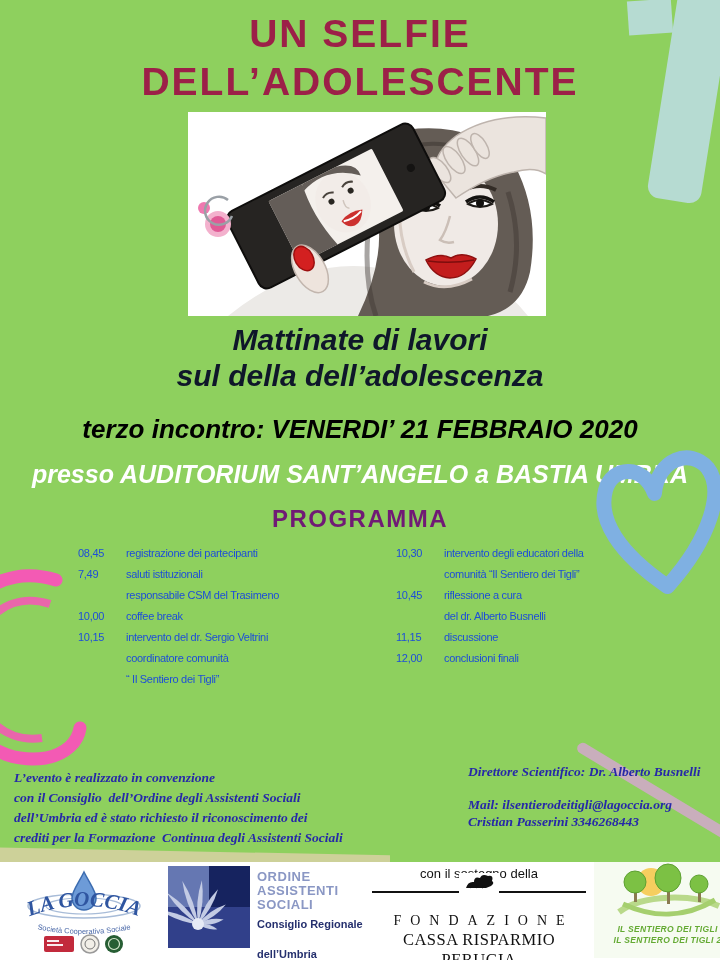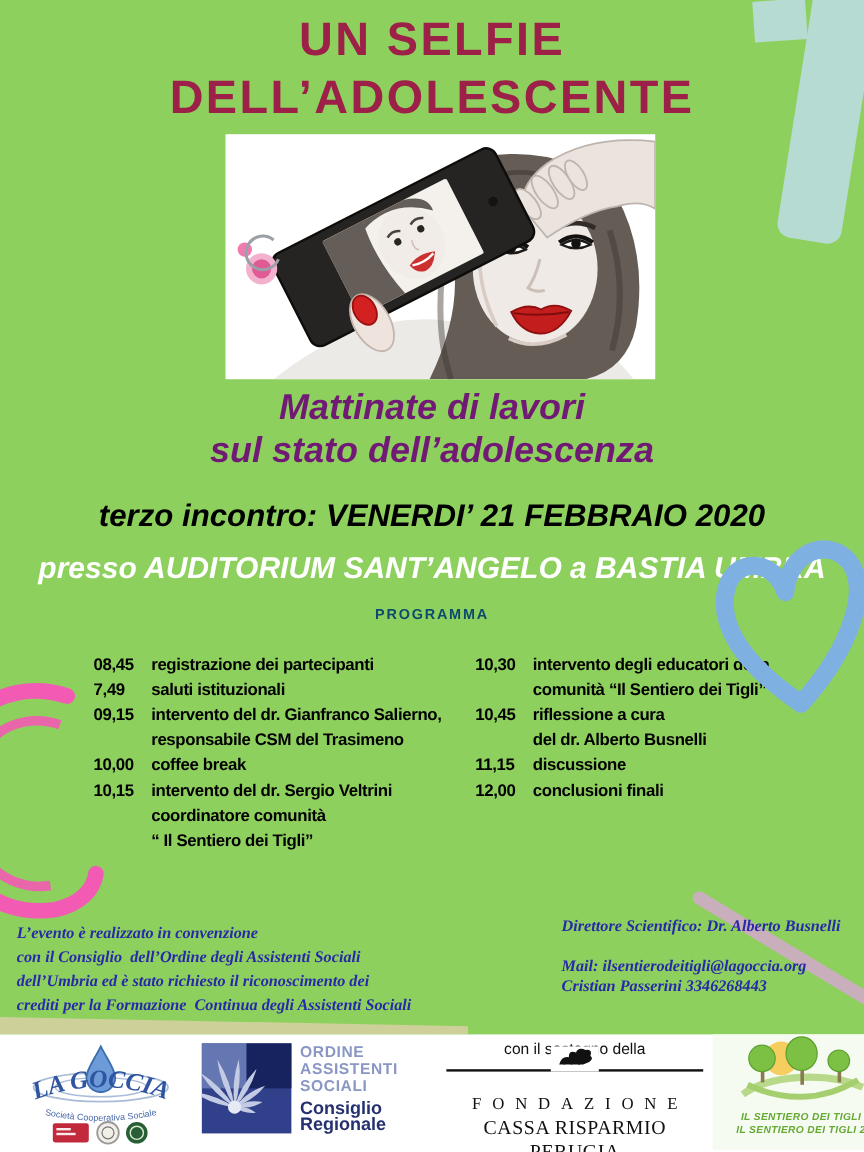--- a/index.html
+++ b/index.html
@@ -18,51 +18,51 @@
   .pink-wrap{position:absolute;left:-62px;top:552px;width:162px;height:242px;}
 
   
   .title{position:absolute;top:10px;left:0;width:100%;text-align:center;color:#9c2048;
          font-weight:bold;font-size:39px;line-height:48px;letter-spacing:2px;}
 
   
   .img-frame{position:absolute;left:188px;top:112px;width:358px;height:204px;background:#fff;
              box-shadow:0 0 0 2px #f6f6f6 inset;}
 
-  .subtitle{position:absolute;top:322px;left:0;width:100%;text-align:center;color:#701a75;
+  .subtitle{position:absolute;top:322px;left:0;width:100%;text-align:center;color:#0f172a;
             font-style:italic;font-weight:bold;font-size:30px;line-height:36px;}
   .session{position:absolute;top:414px;left:0;width:100%;text-align:center;color:#000000;
            font-style:italic;font-weight:bold;font-size:26px;}
   .venue{position:absolute;top:460px;left:0;width:100%;text-align:center;color:#ffffff;
          font-style:italic;font-weight:bold;font-size:25px;}
 
-  .prog-heading{position:absolute;top:505px;left:0;width:100%;text-align:center;color:#0c4a6e;
-                font-weight:bold;font-size:12px;letter-spacing:1.5px;}
-  .prog-col{position:absolute;top:543px;color:#000000;font-weight:bold;font-size:14px;
+  .prog-heading{position:absolute;top:505px;left:0;width:100%;text-align:center;color:#701a75;
+                font-weight:bold;font-size:24px;letter-spacing:1.5px;}
+  .prog-col{position:absolute;top:543px;color:#1d4ed8;font-weight:normal;font-size:11px;
             line-height:21px;letter-spacing:-0.3px;}
   .prog-col.left{left:78px;width:312px;}
   .prog-col.right{left:396px;width:318px;}
   .prog-time{display:inline-block;width:48px;}
 
   .note-conv{position:absolute;left:14px;top:768px;width:360px;color:#2629a8;
              font-family:"Liberation Serif",serif;font-style:italic;font-weight:bold;
              font-size:13.5px;line-height:20px;}
   .note-right{position:absolute;left:468px;top:763px;width:250px;color:#2629a8;
               font-family:"Liberation Serif",serif;font-style:italic;font-weight:bold;
               font-size:13.5px;line-height:17px;}
   .note-line{white-space:pre-wrap;}
   .director{margin-bottom:16px;}
 
   .footer{position:absolute;left:0;top:862px;width:720px;height:98px;background:#ffffff;}
   .logo{position:absolute;}
   .logo-goccia{left:6px;top:4px;width:152px;height:90px;}
   .logo-ordine{left:152px;top:4px;width:214px;height:88px;display:flex;gap:7px;padding-left:16px;}
   .ordine-text{padding-top:4px;}
   .ordine-name{color:#8a97c4;font-weight:bold;font-size:13px;line-height:14px;letter-spacing:.5px;}
-  .ordine-council{color:#25306e;font-weight:bold;font-size:15px;line-height:14px;margin-top:5px;}
+  .ordine-council{color:#25306e;font-weight:bold;font-size:11px;line-height:14px;margin-top:5px;}
   .logo-fond{left:368px;top:4px;width:222px;height:88px;text-align:center;color:#111;}
   .fond-support{font-size:13px;margin-bottom:10px;}
   .fond-rule{height:2px;background:#111;margin:0 4px;position:relative;}
   .fond-griffin{position:absolute;left:50%;bottom:0;transform:translateX(-50%);background:#fff;padding:0 3px;}
   .fond-name{font-family:"Liberation Serif",serif;font-size:14px;letter-spacing:9px;margin-top:20px;padding-left:9px;}
   .fond-sub{font-family:"Liberation Serif",serif;font-weight:normal;font-size:16.5px;letter-spacing:.5px;margin-top:1px;}
   .logo-sentiero{left:594px;top:0;width:147px;height:96px;background:#f6fbf1;text-align:center;}
   .sentiero-text{color:#64aa33;font-style:italic;font-weight:bold;font-size:8.5px;line-height:11px;letter-spacing:.3px;}
 </style>
 </head>
@@ -131,32 +131,31 @@
         <circle cx="30" cy="112" r="13" fill="#f3b1cd"></circle>
         <circle cx="30" cy="112" r="8" fill="#e05a95"></circle>
         <circle cx="16" cy="96" r="6" fill="#ef79b0"></circle>
         <path d="M44,104 a14,14 0 1 1 -4,-16" stroke="#9aa0a6" stroke-width="2.5" fill="none"></path>
       </g>
     </svg>
   </div>
 
   <div class="subtitle">
     <div>Mattinate di lavori</div>
-    <div>sul stato dell’adolescenza</div>
+    <div>sul della dell’adolescenza</div>
   </div>
 
   <div class="session">terzo incontro: VENERDI’ 21 FEBBRAIO 2020</div>
   <div class="venue">presso AUDITORIUM SANT’ANGELO a BASTIA UMBRA</div>
 
   <div class="prog-heading">PROGRAMMA</div>
 
   <div class="prog-col left">
     <div><span class="prog-time">08,45</span><span>registrazione dei partecipanti</span></div>
     <div><span class="prog-time">7,49</span><span>saluti istituzionali</span></div>
-    <div><span class="prog-time">09,15</span><span>intervento del dr. Gianfranco Salierno,</span></div>
     <div><span class="prog-time"></span><span>responsabile CSM del Trasimeno</span></div>
     <div><span class="prog-time">10,00</span><span>coffee break</span></div>
     <div><span class="prog-time">10,15</span><span>intervento del dr. Sergio Veltrini</span></div>
     <div><span class="prog-time"></span><span>coordinatore comunità</span></div>
     <div><span class="prog-time"></span><span>“ Il Sentiero dei Tigli”</span></div>
   </div>
 
   <div class="prog-col right">
     <div><span class="prog-time">10,30</span><span>intervento degli educatori della</span></div>
     <div><span class="prog-time"></span><span>comunità “Il Sentiero dei Tigli”</span></div>

